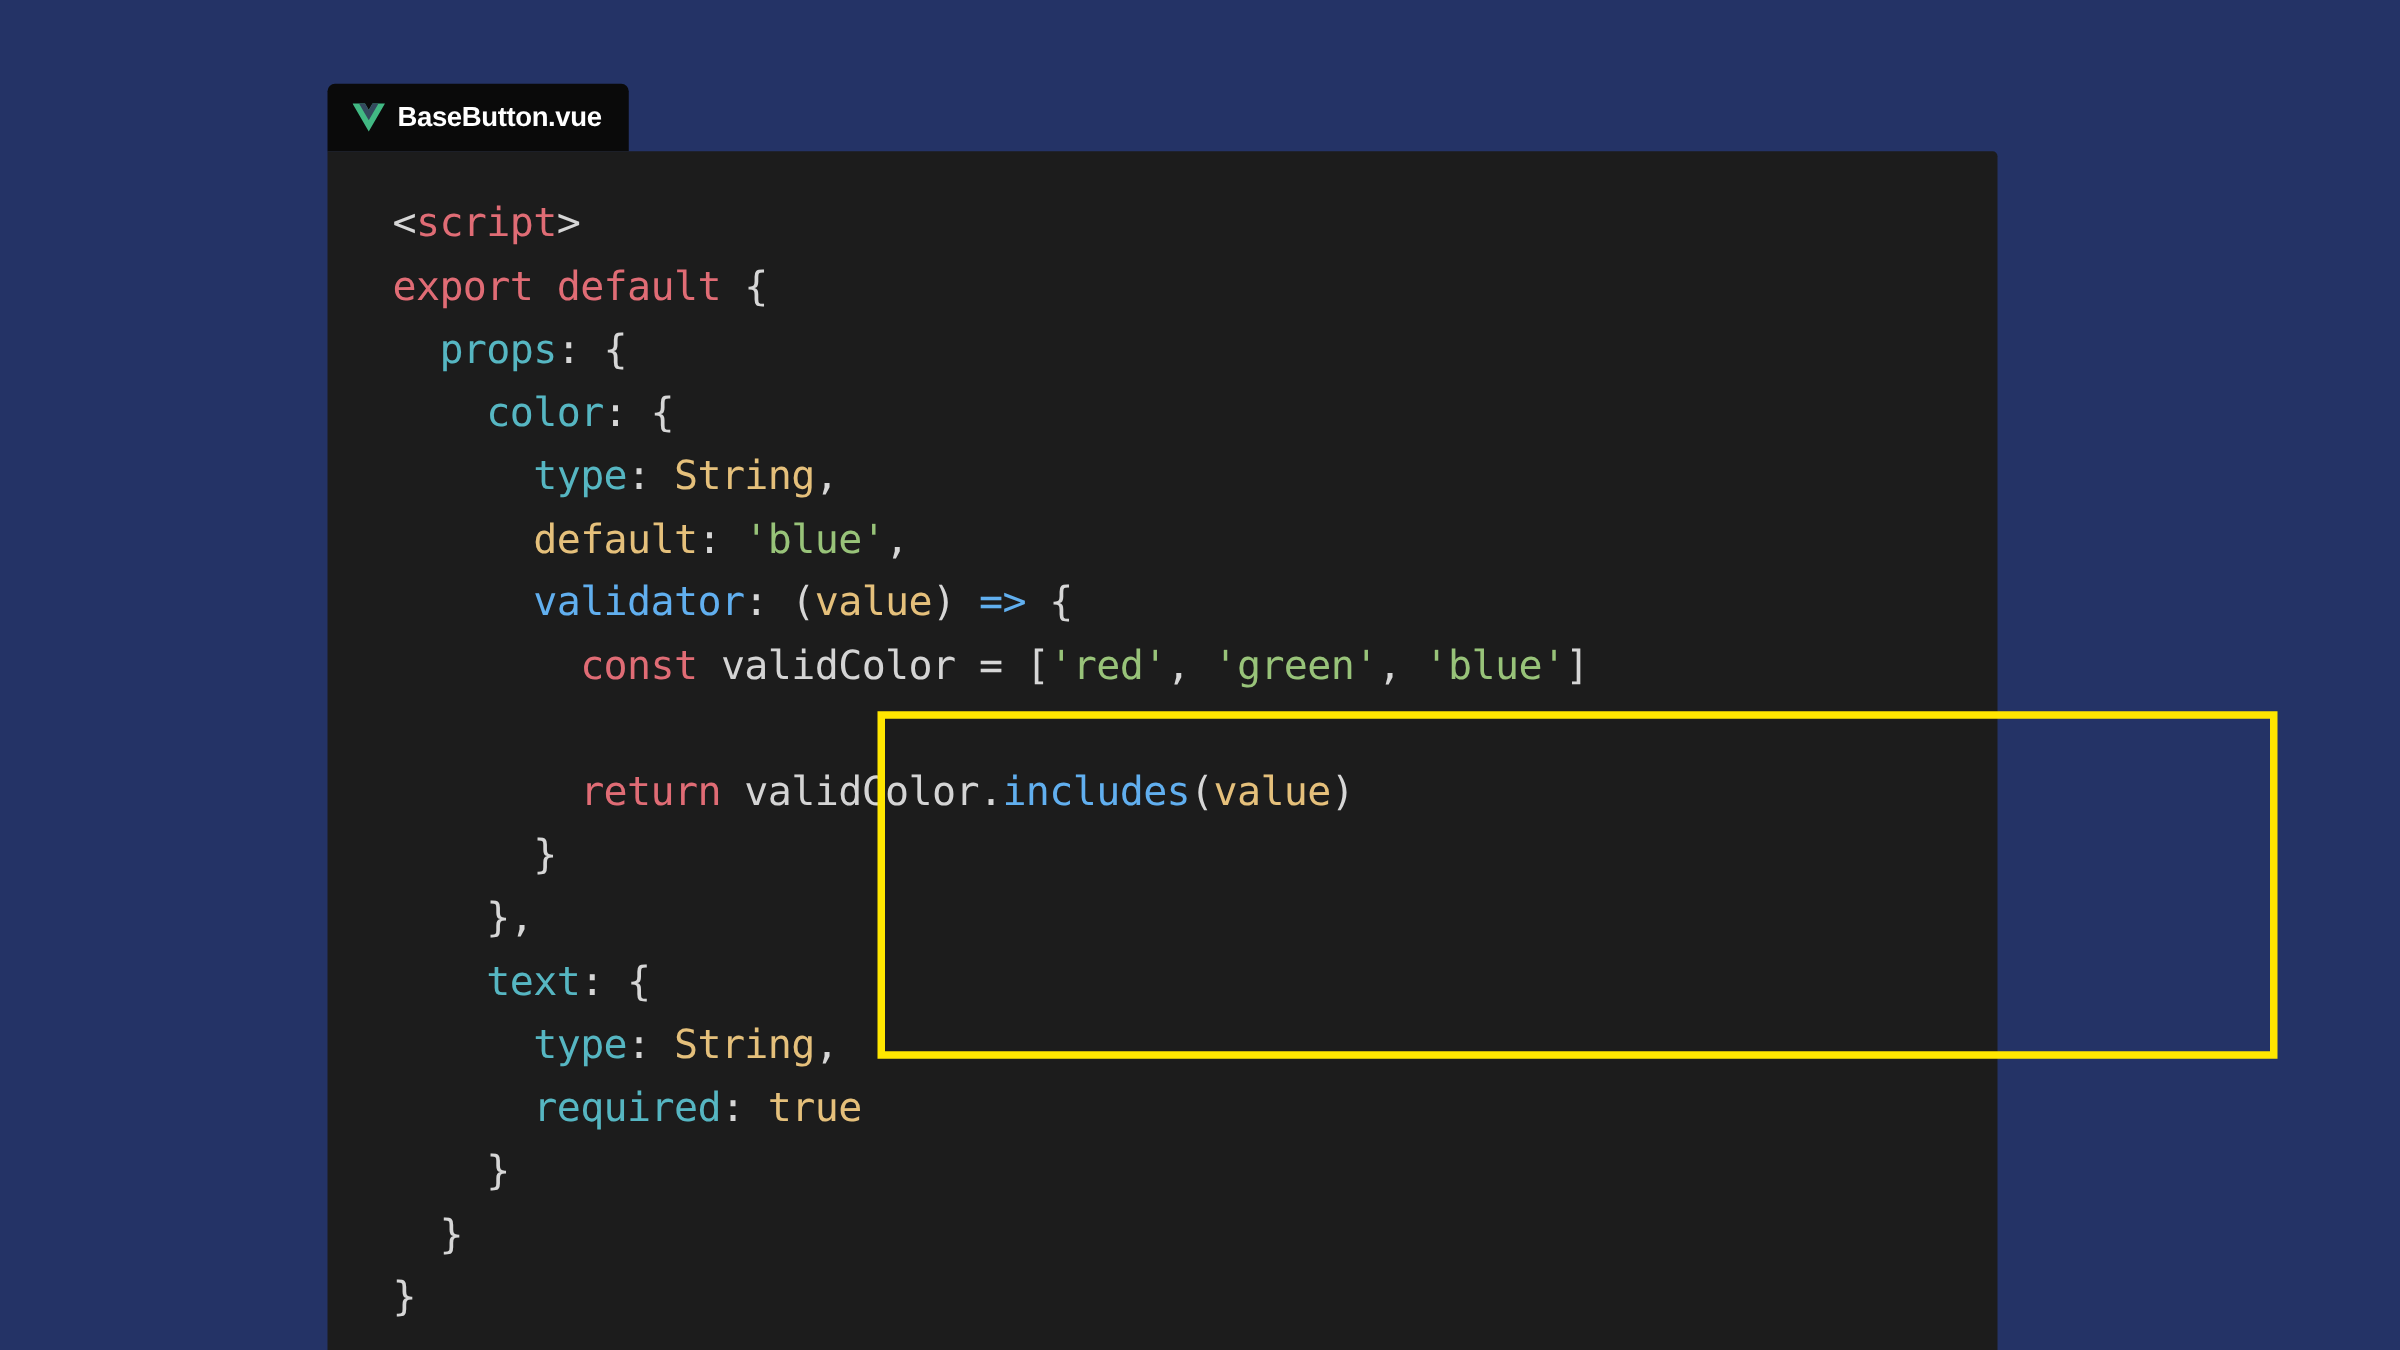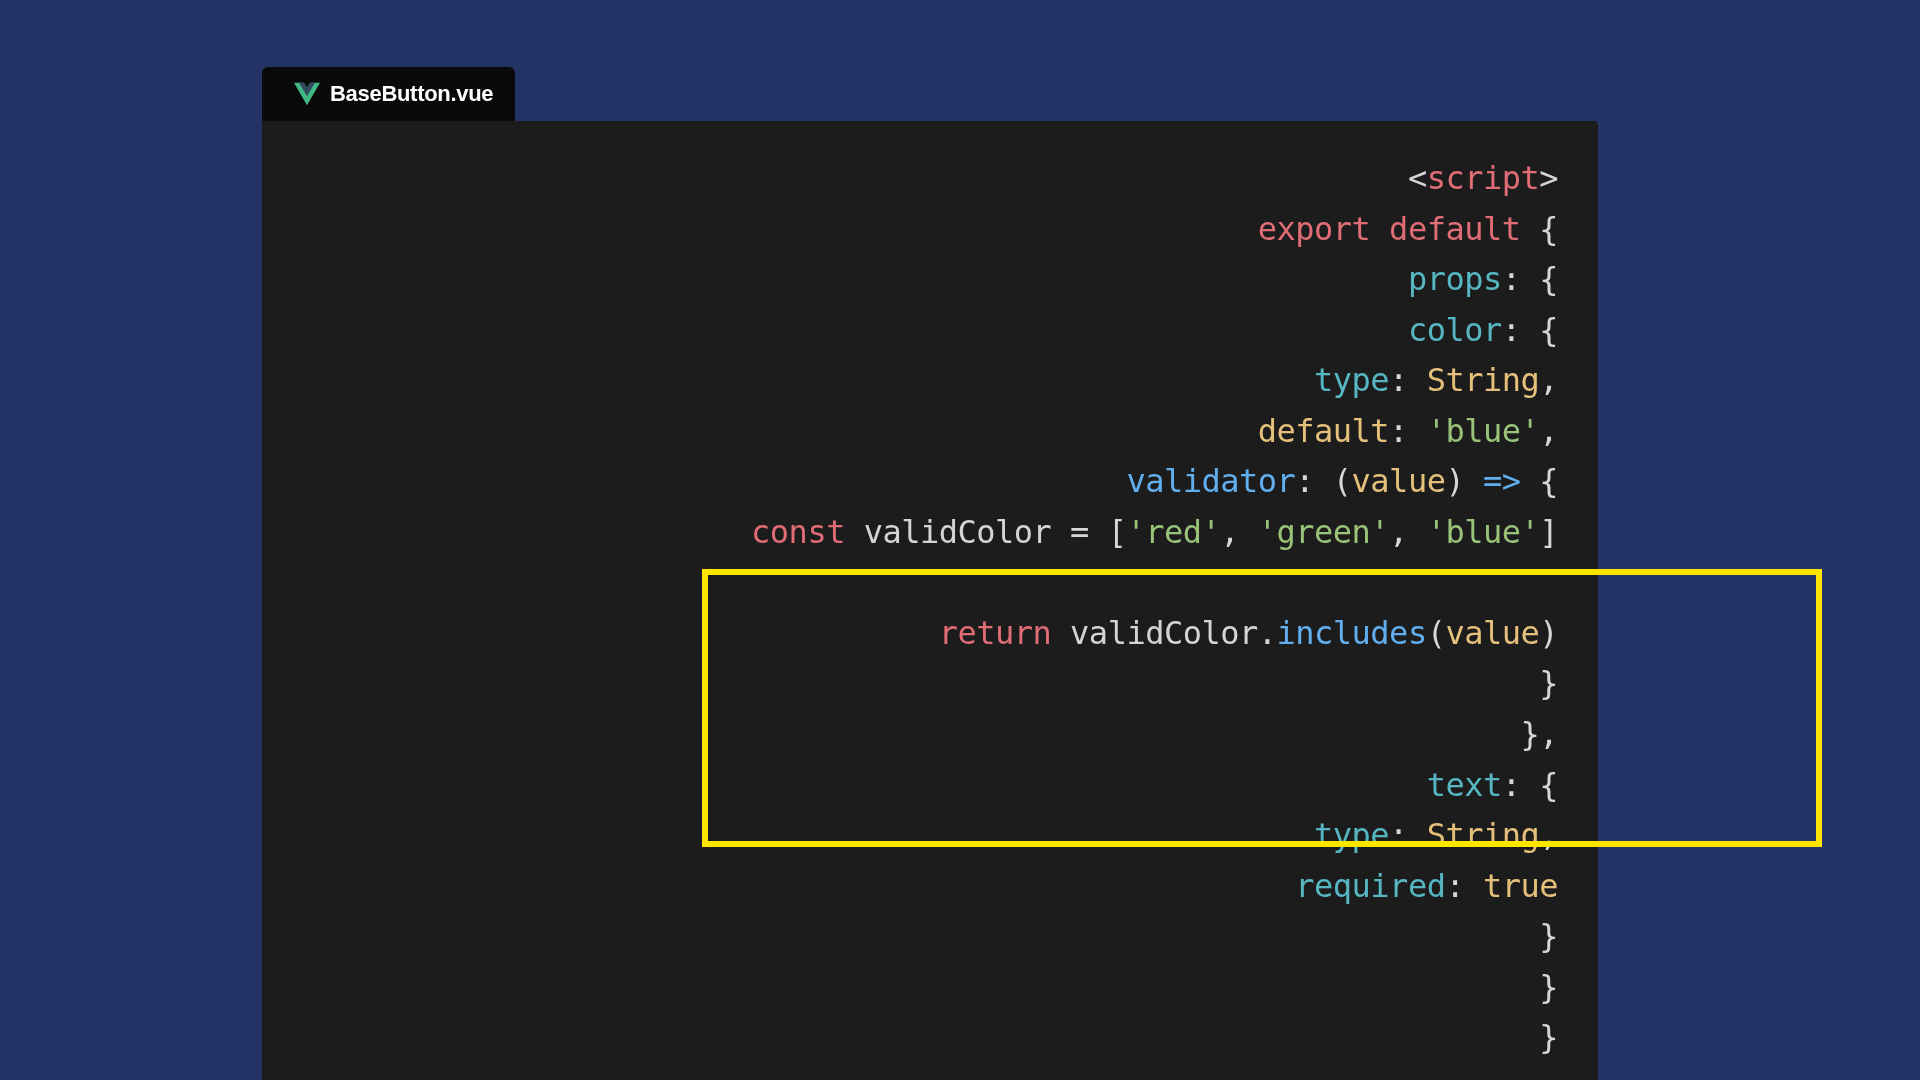--- a/index.html
+++ b/index.html
@@ -14,21 +14,21 @@
     .editor-wrap {
       position: absolute;
       left: 262px;
       top: 67px;
       width: 1336px;
     }
     .tab {
       display: inline-flex;
       align-items: center;
       background: #0a0a0a;
-      padding: 14px 22px 14px 32px;
+      padding: 14px 22px 14px 20px;
       border-radius: 6px 6px 0 0;
       gap: 10px;
     }
     .vue-icon {
       width: 26px;
       height: 26px;
       display: inline-block;
     }
     .tab-label {
       color: #ffffff;
@@ -44,21 +44,20 @@
       font-size: 32px;
       line-height: 1.58;
       position: relative;
       min-height: 960px;
     }
     pre {
       margin: 0;
       font-family: inherit;
       white-space: pre;
       letter-spacing: -0.5px;
-      text-align: right;
     }
     .tk-punct { color: #d6d6d6; }
     .tk-tag   { color: #e06c75; }
     .tk-kw    { color: #e06c75; }
     .tk-kw2   { color: #e5c07b; }
     .tk-prop  { color: #56b6c2; }
     .tk-prop2 { color: #61afef; }
     .tk-ident { color: #d4d4d4; }
     .tk-class { color: #e5c07b; }
     .tk-str   { color: #98c379; }

